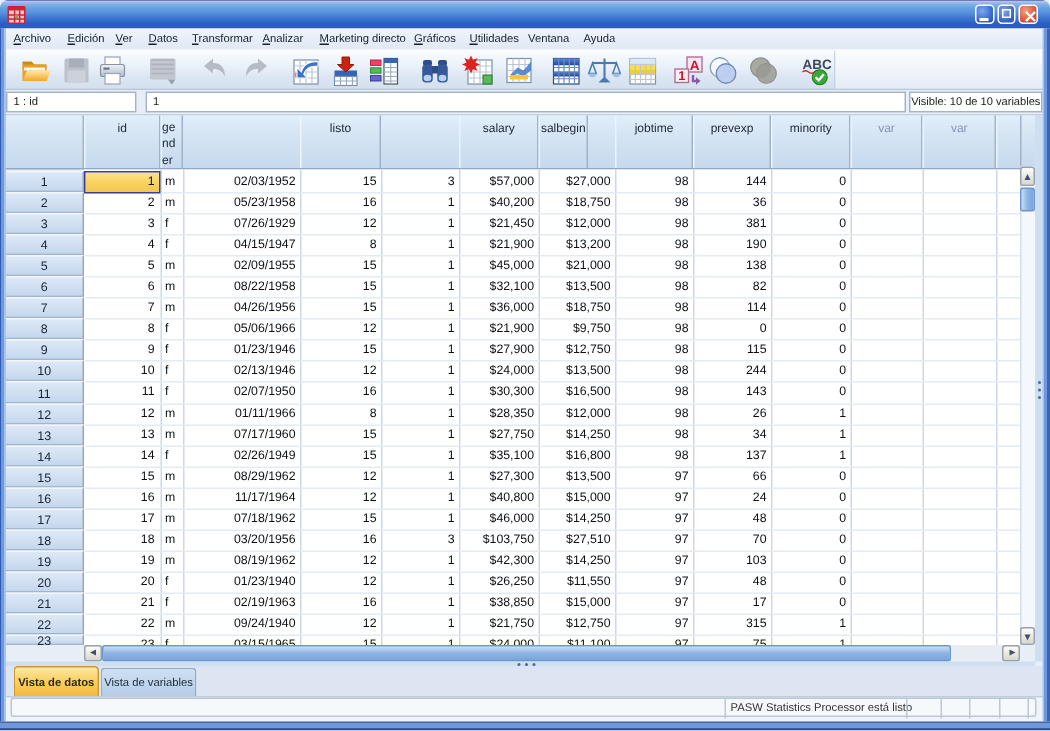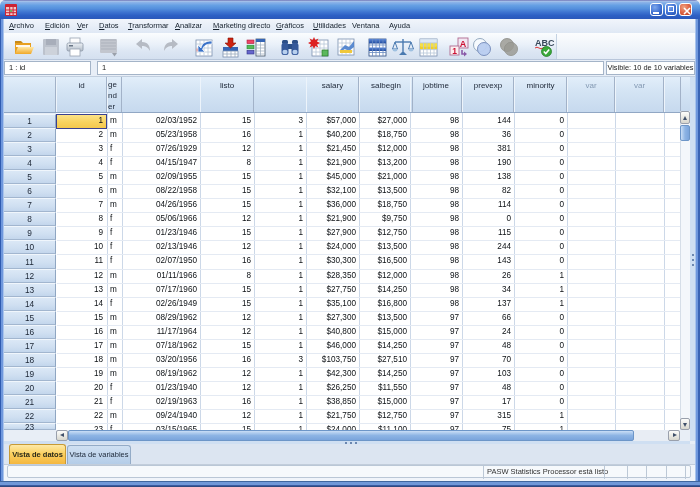--- a/index.html
+++ b/index.html
@@ -247,21 +247,21 @@
 <div id="refbar" class="abs"></div>
 <div class="refbox" style="left:4px;width:87px;padding-left:4px">1 : id</div>
 <div class="refbox" style="left:97px;width:507px;padding-left:4px">1</div>
 <div id="visbox" style="left:606px;width:89px">Visible: 10 de 10 variables</div>
 <div id="hdrrow" class="abs"></div>
 <div class="hcell" style="left:4px;width:52px;border-left:none"></div>
 <div class="hcell" style="left:56px;width:51px">id</div>
 <div class="hcell" style="left:107px;width:15px"></div>
 <div class="hcell" style="left:200px;width:54px">listo</div>
 <div class="hcell" style="left:306px;width:53px">salary</div>
-<div class="hcell" style="left:359px;width:54px">salbegin</div>
+<div class="hcell" style="left:359px;width:33px">salbegin</div>
 <div class="hcell" style="left:410px;width:52px">jobtime</div>
 <div class="hcell" style="left:462px;width:52px">prevexp</div>
 <div class="hcell" style="left:514px;width:53px">minority</div>
 <div class="hcell hvar" style="left:567px;width:48px">var</div>
 <div class="hcell hvar" style="left:615px;width:49px">var</div>
 <div class="hcell" style="left:664px;width:17px"></div>
 <div class="abs" style="left:108px;top:79px;font-size:8px;color:#1c2636;line-height:11px">ge<br>nd<br>er</div>
 <div class="abs" style="left:56px;top:113px;width:625px;height:317px;background:#fff"></div>
 <div class="vline" style="left:107px;top:113px;height:317px"></div>
 <div class="vline" style="left:122px;top:113px;height:317px"></div>

